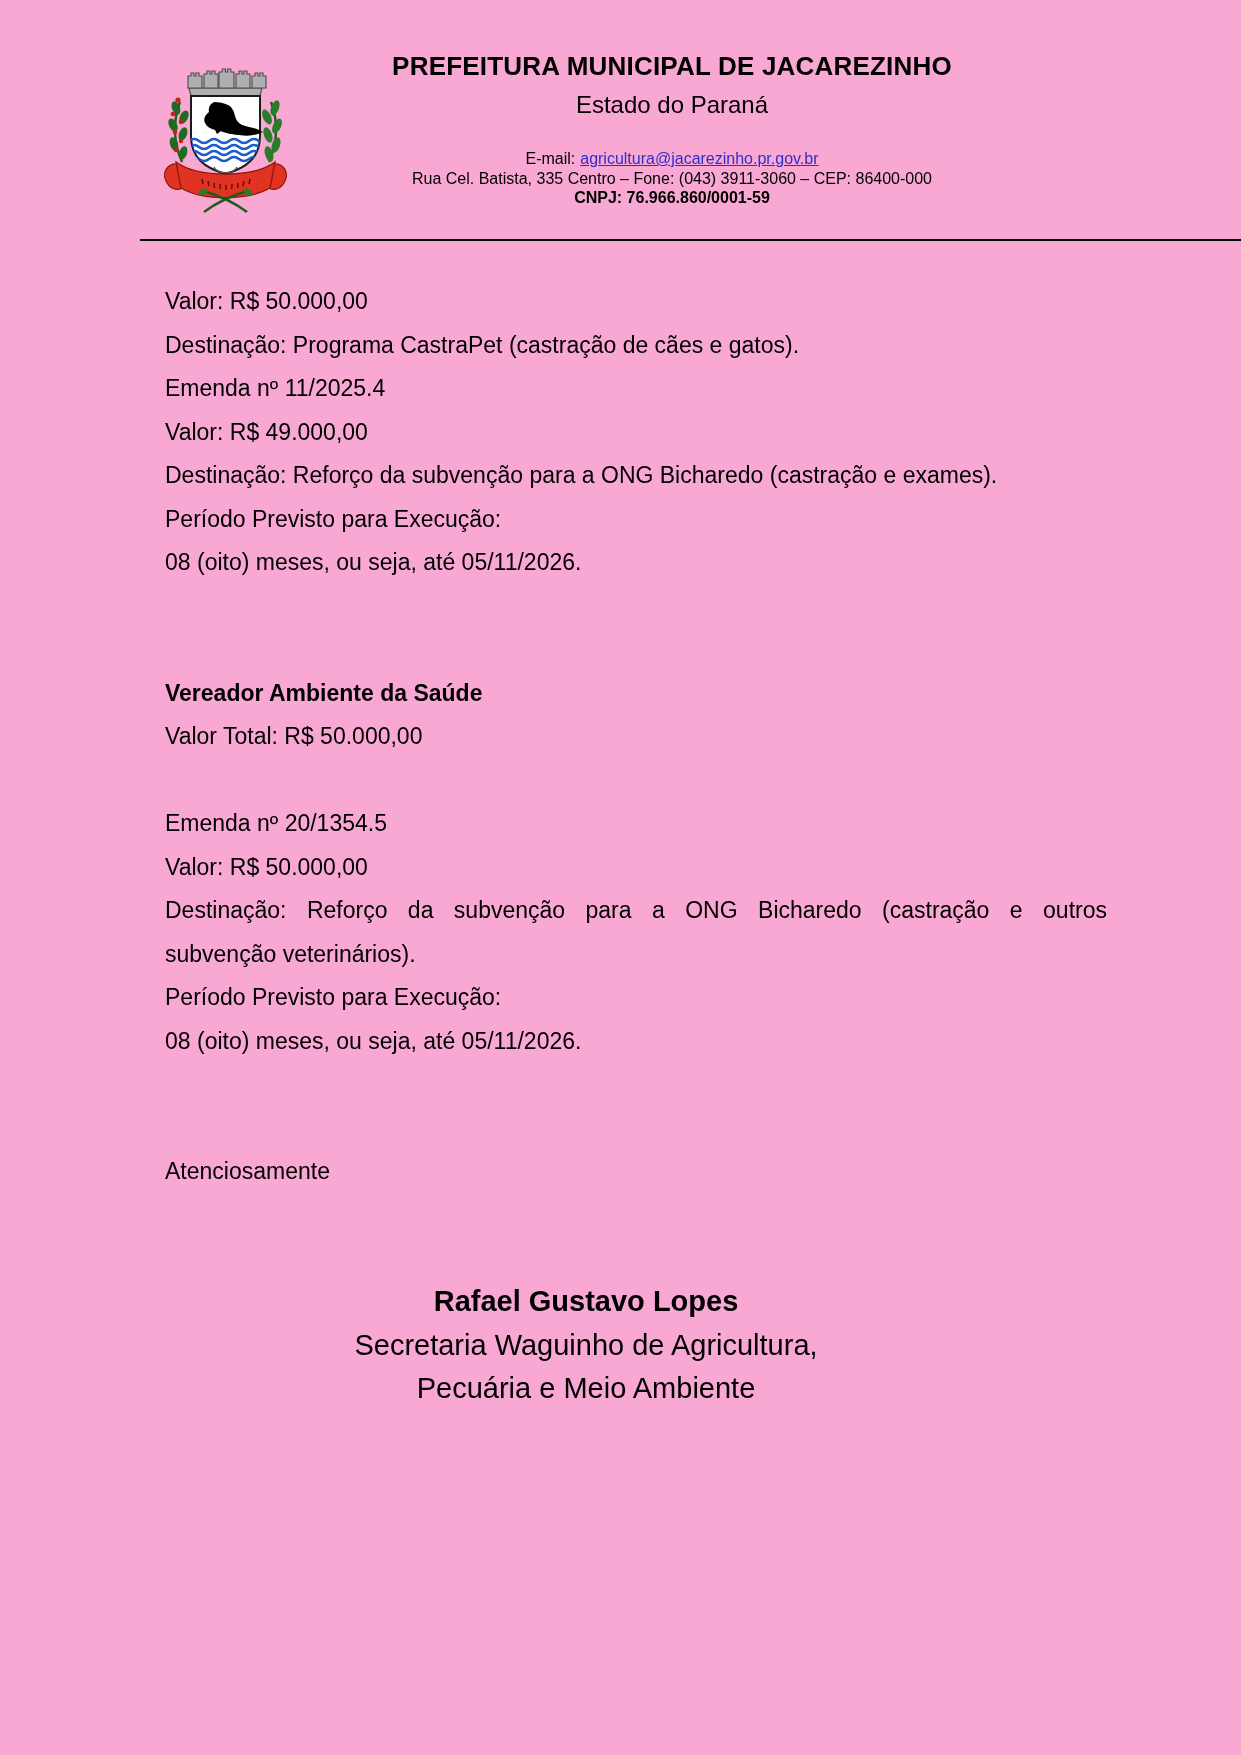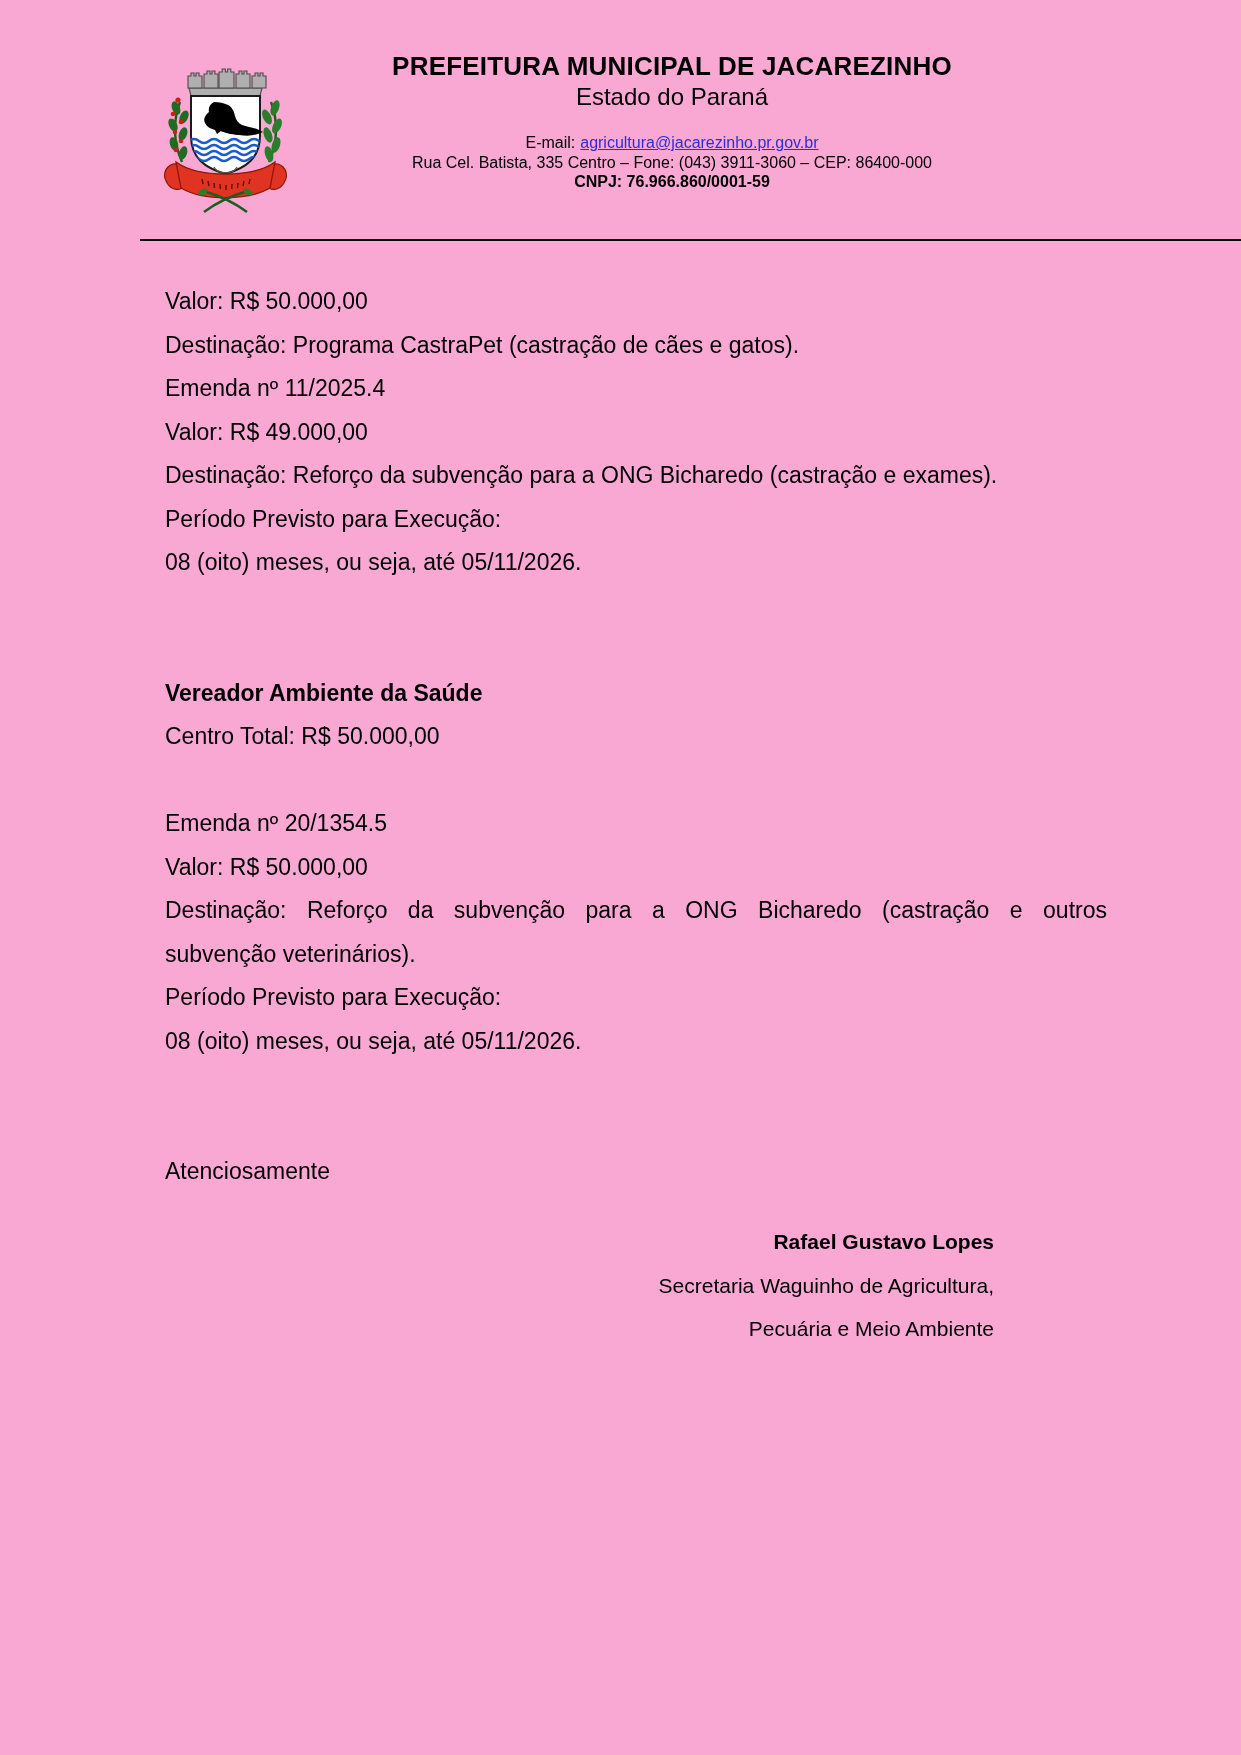--- a/index.html
+++ b/index.html
@@ -12,39 +12,39 @@
     color:#000;
     overflow:hidden;
   }
   
   .logo{position:absolute;left:158px;top:63px;width:135px;height:152px;}
   .header-text{
     position:absolute;left:256px;top:50px;width:832px;
     text-align:center;
   }
   .header-title{font-size:26px;font-weight:bold;line-height:33px;letter-spacing:.2px;margin:0;}
-  .header-subtitle{font-size:24px;line-height:28px;margin:0;}
+  .header-subtitle{font-size:24px;line-height:28px;margin:8px;}
   .header-small{font-size:16px;line-height:19.5px;margin:0;}
   .header-gap{height:22px;}
   .cnpj{font-weight:bold;}
   .email-label{margin-right:5px;}
   .email-link{color:#2E2ECC;text-decoration:underline;cursor:pointer;}
   .separator{
     position:absolute;left:140px;right:0;top:239px;
     border-top:2.5px solid #000;height:0;
   }
   
   .body-block{position:absolute;left:165px;top:280px;width:942px;}
   .line{margin:0;font-size:23px;line-height:43.5px;}
   .line.bold{font-weight:bold;}
   .line.justify{text-align:justify;text-align-last:justify;}
   
   .signature{
-    position:absolute;left:178px;top:1220px;width:816px;
-    text-align:right;font-size:21px;line-height:43.5px;
+    position:absolute;left:178px;top:1280px;width:816px;
+    text-align:center;font-size:29px;line-height:43.5px;
   }
   .signature .name{font-weight:bold;margin:0;}
   .signature p{margin:0;}
 </style>
 </head>
 <body>
 
 <div class="page">
 
   <svg class="logo" viewBox="0 0 135 150" xmlns="http://www.w3.org/2000/svg" aria-hidden="true">
@@ -143,21 +143,21 @@
       <p class="line">Valor: R$ 50.000,00</p>
       <p class="line">Destinação: Programa CastraPet (castração de cães e gatos).</p>
       <p class="line">Emenda nº 11/2025.4</p>
       <p class="line">Valor: R$ 49.000,00</p>
       <p class="line">Destinação: Reforço da subvenção para a ONG Bicharedo (castração e exames).</p>
       <p class="line">Período Previsto para Execução:</p>
       <p class="line">08 (oito) meses, ou seja, até 05/11/2026.</p>
       <p class="line">&nbsp;</p>
       <p class="line">&nbsp;</p>
       <p class="line bold">Vereador Ambiente da Saúde</p>
-      <p class="line">Centro Total: R$ 50.000,00</p>
+      <p class="line">Valor Total: R$ 50.000,00</p>
       <p class="line">&nbsp;</p>
       <p class="line">Emenda nº 20/1354.5</p>
       <p class="line">Valor: R$ 50.000,00</p>
       <p class="line justify">Destinação: Reforço da subvenção para a ONG Bicharedo (castração e outros</p>
       <p class="line">subvenção veterinários).</p>
       <p class="line">Período Previsto para Execução:</p>
       <p class="line">08 (oito) meses, ou seja, até 05/11/2026.</p>
       <p class="line">&nbsp;</p>
       <p class="line">&nbsp;</p>
       <p class="line">Atenciosamente</p>

